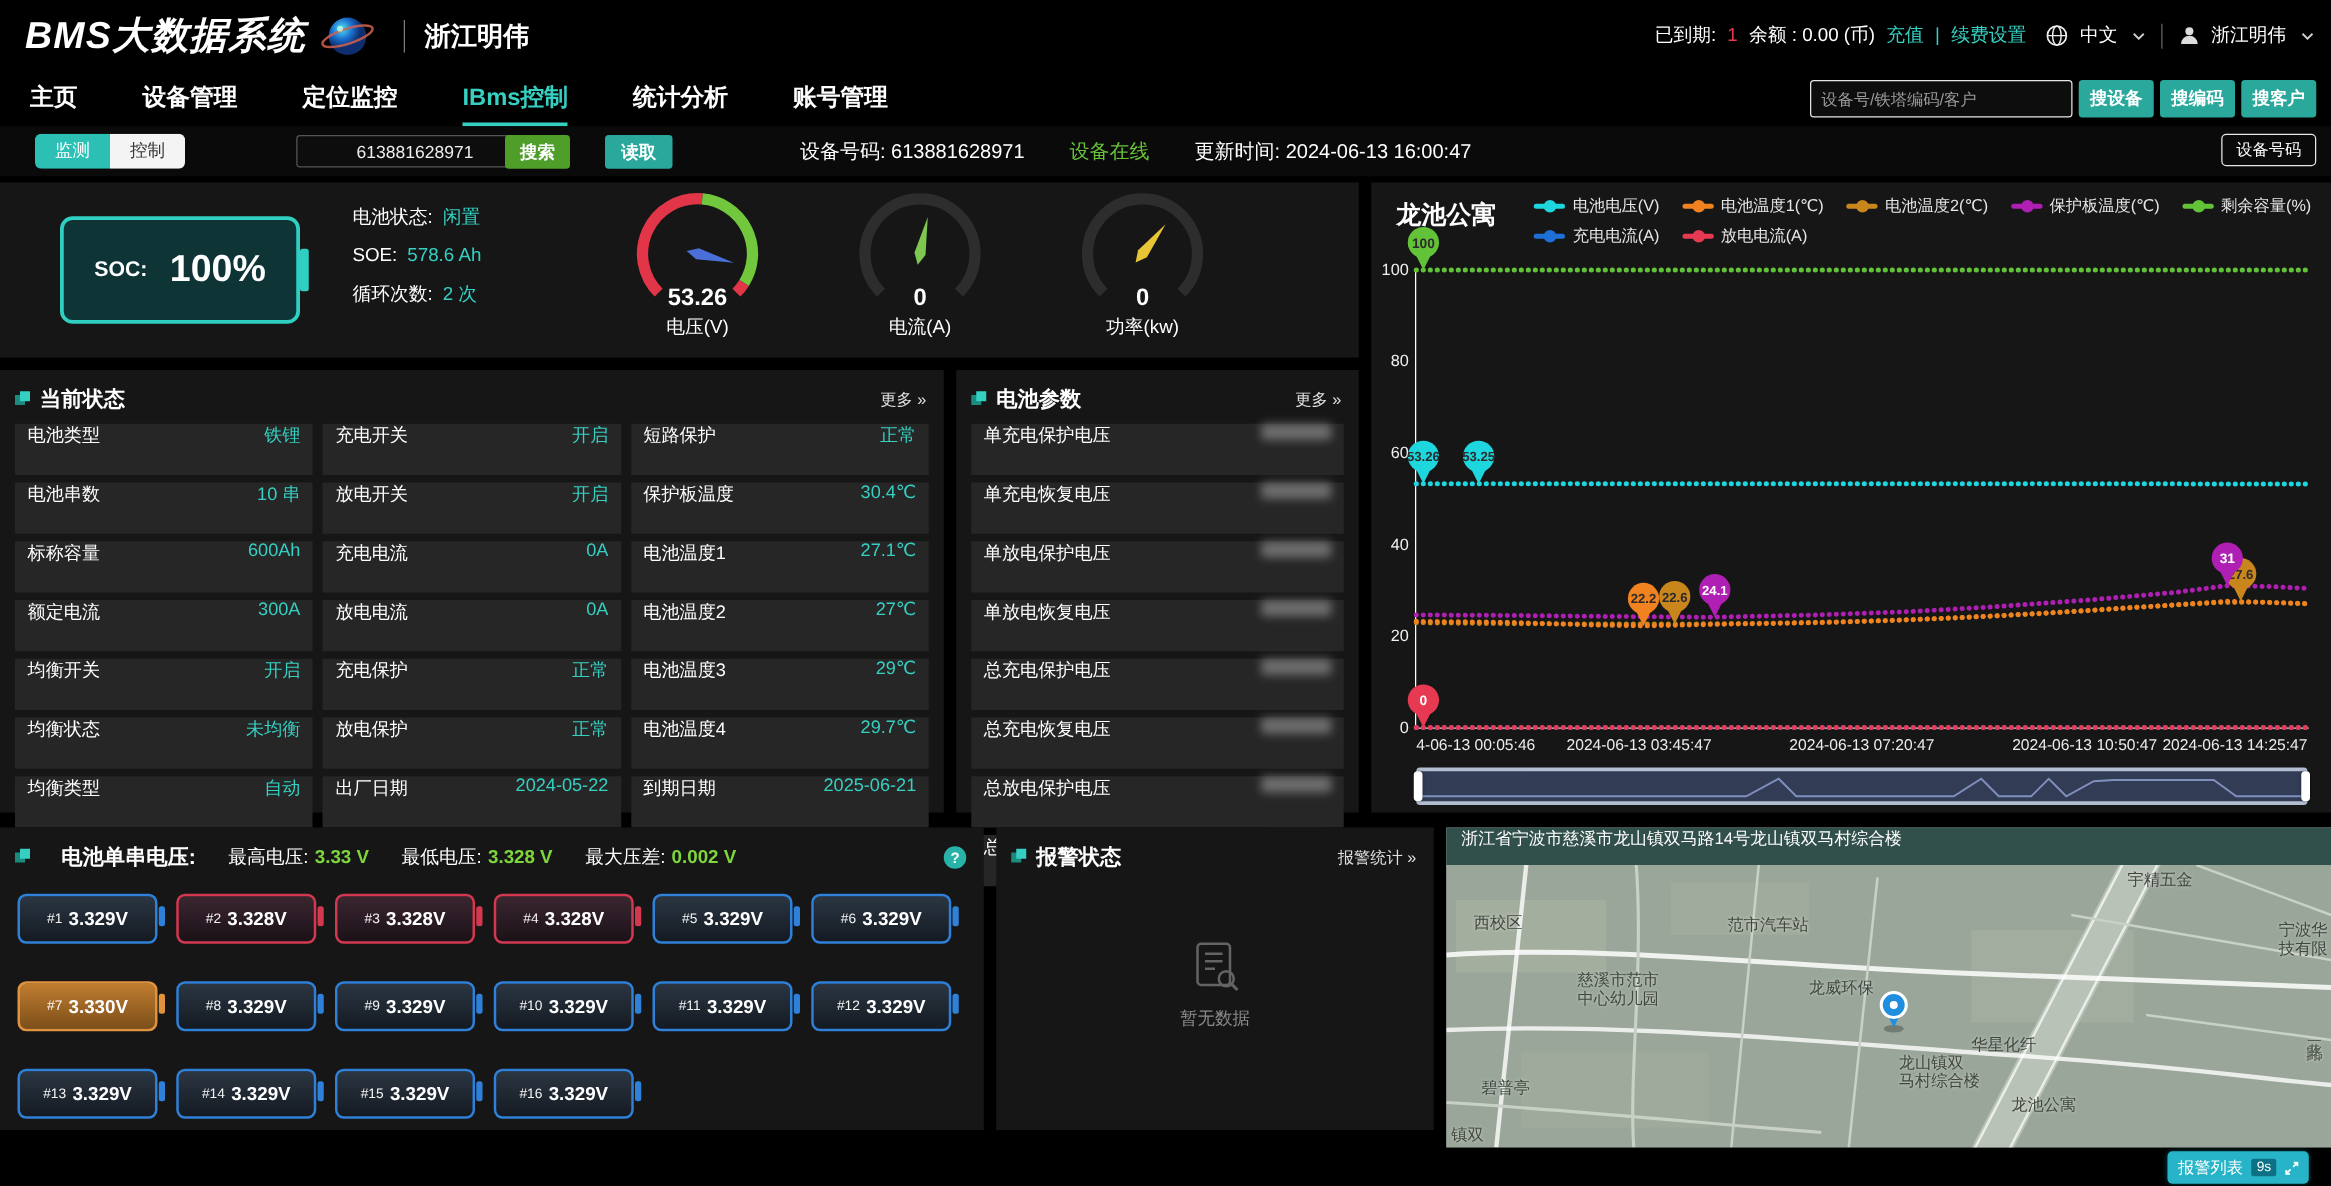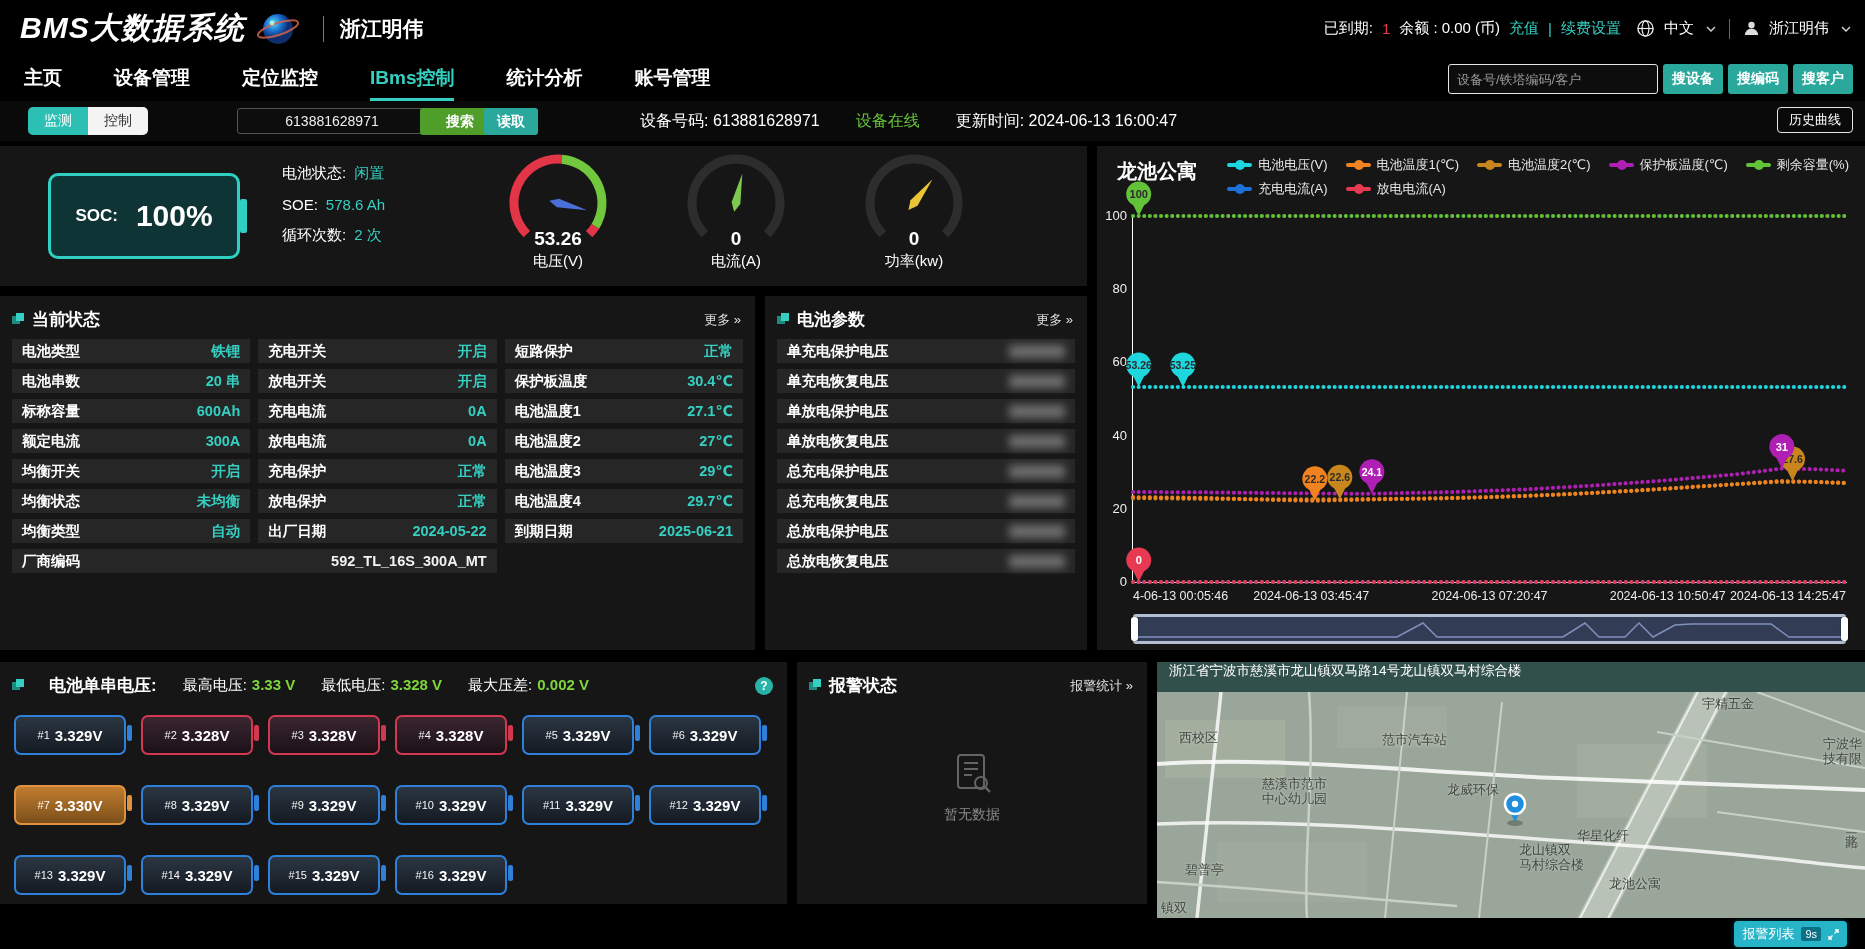--- a/index.html
+++ b/index.html
@@ -29,21 +29,21 @@
   .sbtn{height:30px;padding:0 9px;background:#2aa89c;color:#fff;border:none;border-radius:3px;
       font-size:14px;font-weight:bold;cursor:pointer;font-family:inherit;}
   
   .tool{position:absolute;left:0;top:101px;width:1865px;height:40px;background:#0a0a0a;}
   .toggle{position:absolute;left:28px;top:6px;height:28px;display:flex;border-radius:5px;overflow:hidden;}
   .tg{padding:0 16px;display:flex;align-items:center;font-size:14px;cursor:pointer;}
   .tg.on{background:#2cc0b4;color:#fff;}
   .tg.off{background:#f4f4f4;color:#333;}
   .dev-input{position:absolute;left:237px;top:7px;width:168px;height:24px;background:#0d0d0d;
       border:1px solid #555;border-radius:3px;color:#eee;font-size:14px;padding:0 10px;outline:none;font-family:inherit;text-align:center;}
-  .btn-search{position:absolute;left:420px;top:7px;height:27px;padding:0 26px;background:#4f9e2a;color:#fff;
+  .btn-search{position:absolute;left:404px;top:7px;height:27px;padding:0 12px;background:#4f9e2a;color:#fff;
       border:none;border-radius:3px;font-size:14px;font-weight:bold;cursor:pointer;font-family:inherit;}
   .btn-read{position:absolute;left:484px;top:7px;height:27px;padding:0 13px;background:#2aa89c;color:#fff;
       border:none;border-radius:3px;font-size:14px;font-weight:bold;cursor:pointer;font-family:inherit;}
   .dev-info{position:absolute;left:640px;top:0;height:40px;display:flex;align-items:center;gap:36px;font-size:16px;}
   .green{color:#67c23a;}
   .btn-history{position:absolute;right:12px;top:6px;height:26px;padding:0 11px;background:transparent;
       border:1px solid #e8e8e8;border-radius:4px;color:#fff;font-size:13px;cursor:pointer;font-family:inherit;}
   
   .panel{position:absolute;background:#161616;}
   .p-ovw{left:0;top:146px;width:1087px;height:140px;}
@@ -67,22 +67,22 @@
   .soc-v{font-size:30px;font-weight:bold;}
   .ovw-info{position:absolute;left:282px;top:18px;display:flex;flex-direction:column;gap:13px;font-size:15px;}
   .ovw-info .row{display:flex;gap:8px;align-items:center;}
   .gauges{position:absolute;left:500px;top:2px;display:flex;gap:62px;}
   .gauge{width:116px;display:flex;flex-direction:column;align-items:center;}
   .g-val{font-size:19px;font-weight:bold;margin-top:-24px;}
   .g-lab{font-size:15px;margin-top:2px;}
   
   .p-status .phead,.p-params .phead{display:flex;justify-content:space-between;align-items:center;padding:12px 14px 8px 12px;}
   .sgrid{display:grid;grid-template-columns:repeat(3,1fr);gap:6px 8px;padding:0 12px;}
-  .scell{height:24px;background:#262626;display:flex;justify-content:space-between;align-items:center;
-      padding:0 10px;font-size:14.5px;font-weight:bold;}
+  .scell{height:41px;background:#262626;display:flex;justify-content:space-between;
+      padding:0 10px;font-size:14.5px;}
   .scell .lv{color:#35d0c2;}
   .scell.span2{grid-column:span 2;}
   .scell .lw{color:#f2f2f2;}
   .pgrid{display:grid;grid-template-columns:1fr;gap:6px;padding:0 12px;}
   .blur-blob{width:56px;height:13px;background:#a8a8a8;filter:blur(4px);opacity:.55;border-radius:2px;}
   
   .c-title{position:absolute;left:20px;top:12px;font-size:20px;font-weight:bold;}
   .legend{position:absolute;right:16px;top:10px;display:flex;flex-direction:column;gap:6px;}
   .lg-row{display:flex;gap:18px;}
   .lg{display:flex;align-items:center;gap:6px;font-size:13px;color:#e6e6e6;cursor:pointer;}
@@ -204,21 +204,21 @@
     <div class="tg off">控制</div>
   </div>
   <input class="dev-input" value="613881628971" style="">
   <button class="btn-search">搜索</button>
   <button class="btn-read">读取</button>
   <div class="dev-info">
     <span>设备号码: 613881628971</span>
     <span class="green">设备在线</span>
     <span>更新时间: 2024-06-13 16:00:47</span>
   </div>
-  <button class="btn-history">历史曲线</button>
+  <button class="btn-history">设备号码</button>
 </div>
 
 <div class="panel p-ovw">
   <div class="soc-box">
     <span class="soc-l">SOC:</span>
     <span class="soc-v">100%</span>
   </div>
   <div class="ovw-info">
     <div class="row">
         <span>电池状态:</span>
@@ -282,21 +282,21 @@
       <div class="scell">
         <span>充电开关</span>
         <span class="lv">开启</span>
       </div>
       <div class="scell">
         <span>短路保护</span>
         <span class="lv">正常</span>
       </div>
       <div class="scell">
         <span>电池串数</span>
-        <span class="lv">20 串</span>
+        <span class="lv">10 串</span>
       </div>
       <div class="scell">
         <span>放电开关</span>
         <span class="lv">开启</span>
       </div>
       <div class="scell">
         <span>保护板温度</span>
         <span class="lv">30.4℃</span>
       </div>
       <div class="scell">

